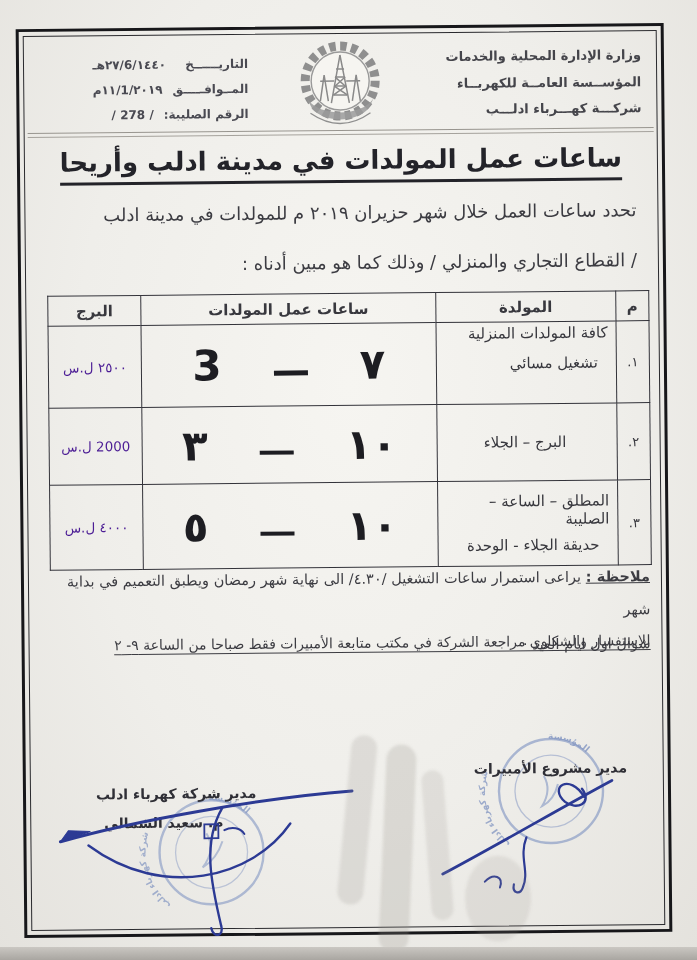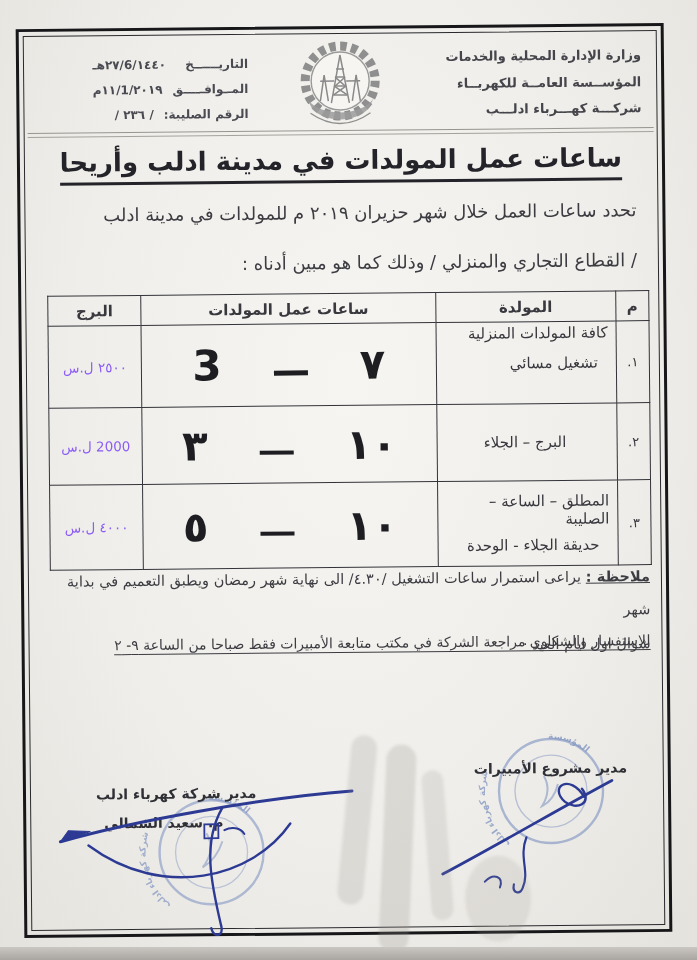--- a/index.html
+++ b/index.html
@@ -71,21 +71,21 @@
   .name-l2{display:block;margin-top:12px;margin-right:10px;}
   .row-1 td{height:77px;}
   .row-2 td{height:72px;}
   .row-3 td{height:80px;}
   .row-1 td.cell-name{vertical-align:top;padding-top:2px;}
   .hours{
     display:flex;justify-content:center;align-items:center;gap:52px;
     font-size:42px;font-weight:700;color:#1d1d22;
   }
   .hours .dash{width:34px;height:4.5px;background:#1d1d22;margin-top:16px;}
-  td.cell-price{font-size:13.5px;text-align:center;color:#8b5cf6;}
+  td.cell-price{font-size:13.5px;text-align:center;color:#4c1d95;}
   
   .note{
     position:absolute;top:534px;right:16px;left:16px;
     font-size:14.5px;color:#3c3c42;text-align:right;line-height:2.3;
   }
   .note .note-label{font-weight:700;text-decoration:underline;}
   .complaints{
     position:absolute;top:606px;right:16px;left:16px;
     font-size:14px;color:#3c3c42;text-align:right;
     text-decoration:underline;text-underline-offset:4px;
@@ -144,21 +144,21 @@
     <div class="date-row">
       <span class="lbl">التاريــــــخ</span>
       <span>١٤٤٠/6/٢٧هـ</span>
     </div>
     <div class="date-row">
       <span class="lbl">المــوافـــــق</span>
       <span>٢٠١٩/1/١١م</span>
     </div>
     <div class="date-row">
       <span class="lbl">الرقم الصليبة:</span>
-      <span>/ ٢٣٦ /</span>
+      <span>/ 278 /</span>
     </div>
   </div>
 
   <div class="header-sep"></div>
 
   <div class="doc-title">
     <span>ساعات عمل المولدات في مدينة ادلب وأريحا</span>
   </div>
 
   <div class="intro">

